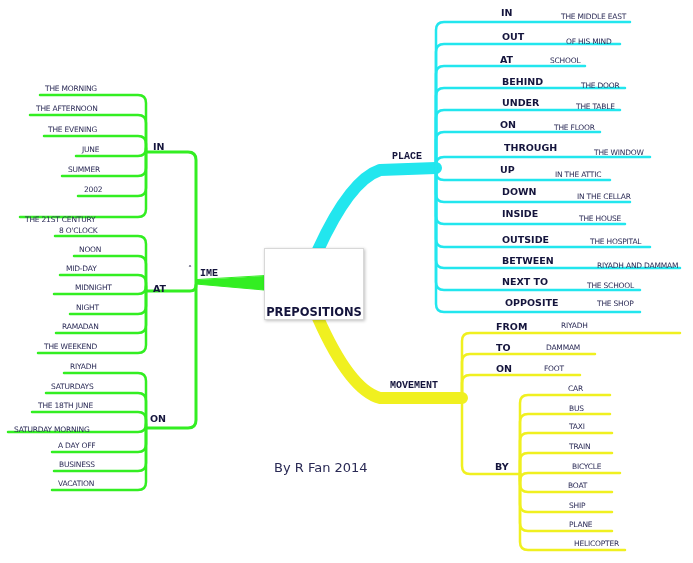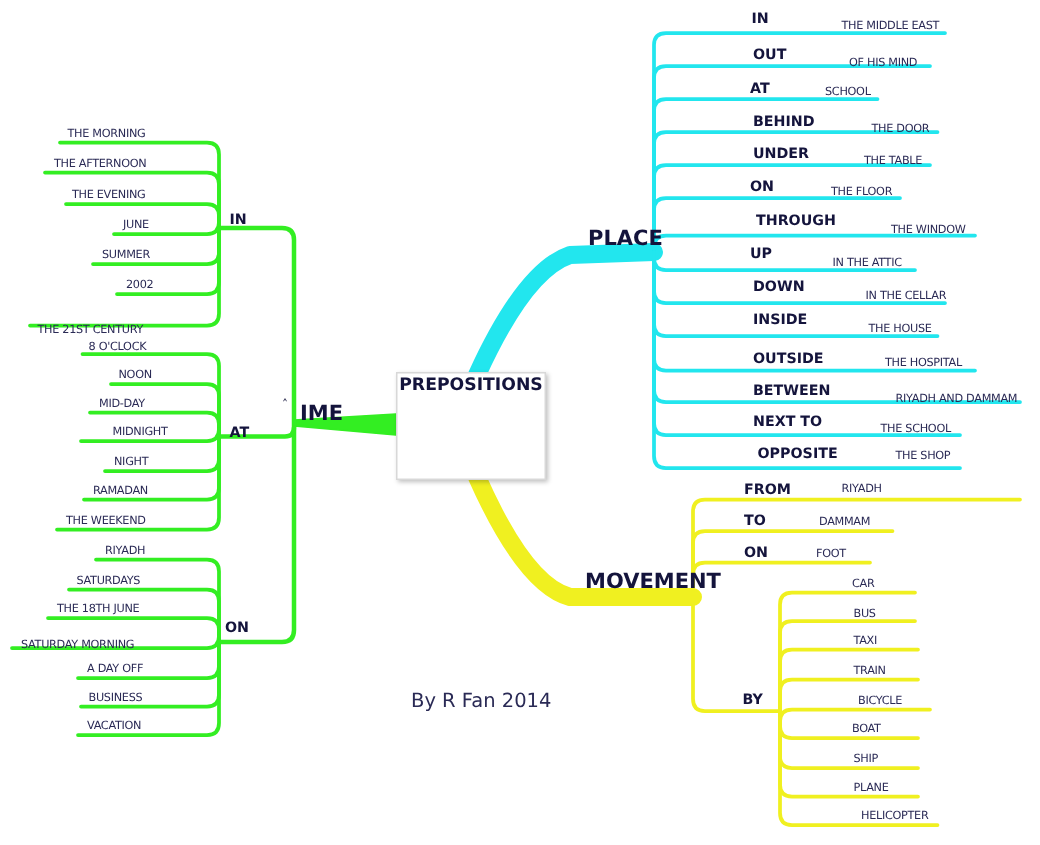--- a/index.html
+++ b/index.html
@@ -13,29 +13,29 @@
   }
   #branches { position: absolute; left: 0; top: 0; }
   .lbl {
     position: absolute;
     white-space: nowrap;
     color: #1a1a4a;
     line-height: 1;
   }
   .leaf { font-size: 7.5px; color: #2a2a55; letter-spacing: -0.2px; }
   .sub  { font-size: 9.5px; font-weight: bold; color: #14143c; }
-  .main { font-size: 14px; font-weight: bold; color: #14143c; }
+  .main { font-size: 10px; font-weight: bold; color: #14143c; font-family: Liberation Mono, monospace; }
   .center-box {
     position: absolute;
     left: 264px; top: 248px;
     width: 98px; height: 70px;
     background: #ffffff;
     border: 1px solid #d8d8d8;
     box-shadow: 1px 1px 3px rgba(0,0,0,0.25);
-    display: flex; align-items: flex-start; justify-content: center;
+    display: flex; align-items: flex-end; justify-content: center;
   }
   .center-box span {
     font-size: 11.5px; font-weight: bold; color: #14143c;
   }
   .credit { font-size: 13px; color: #2a2a55; }
 </style>
 </head>
 <body>
 
 <div id="canvas">

